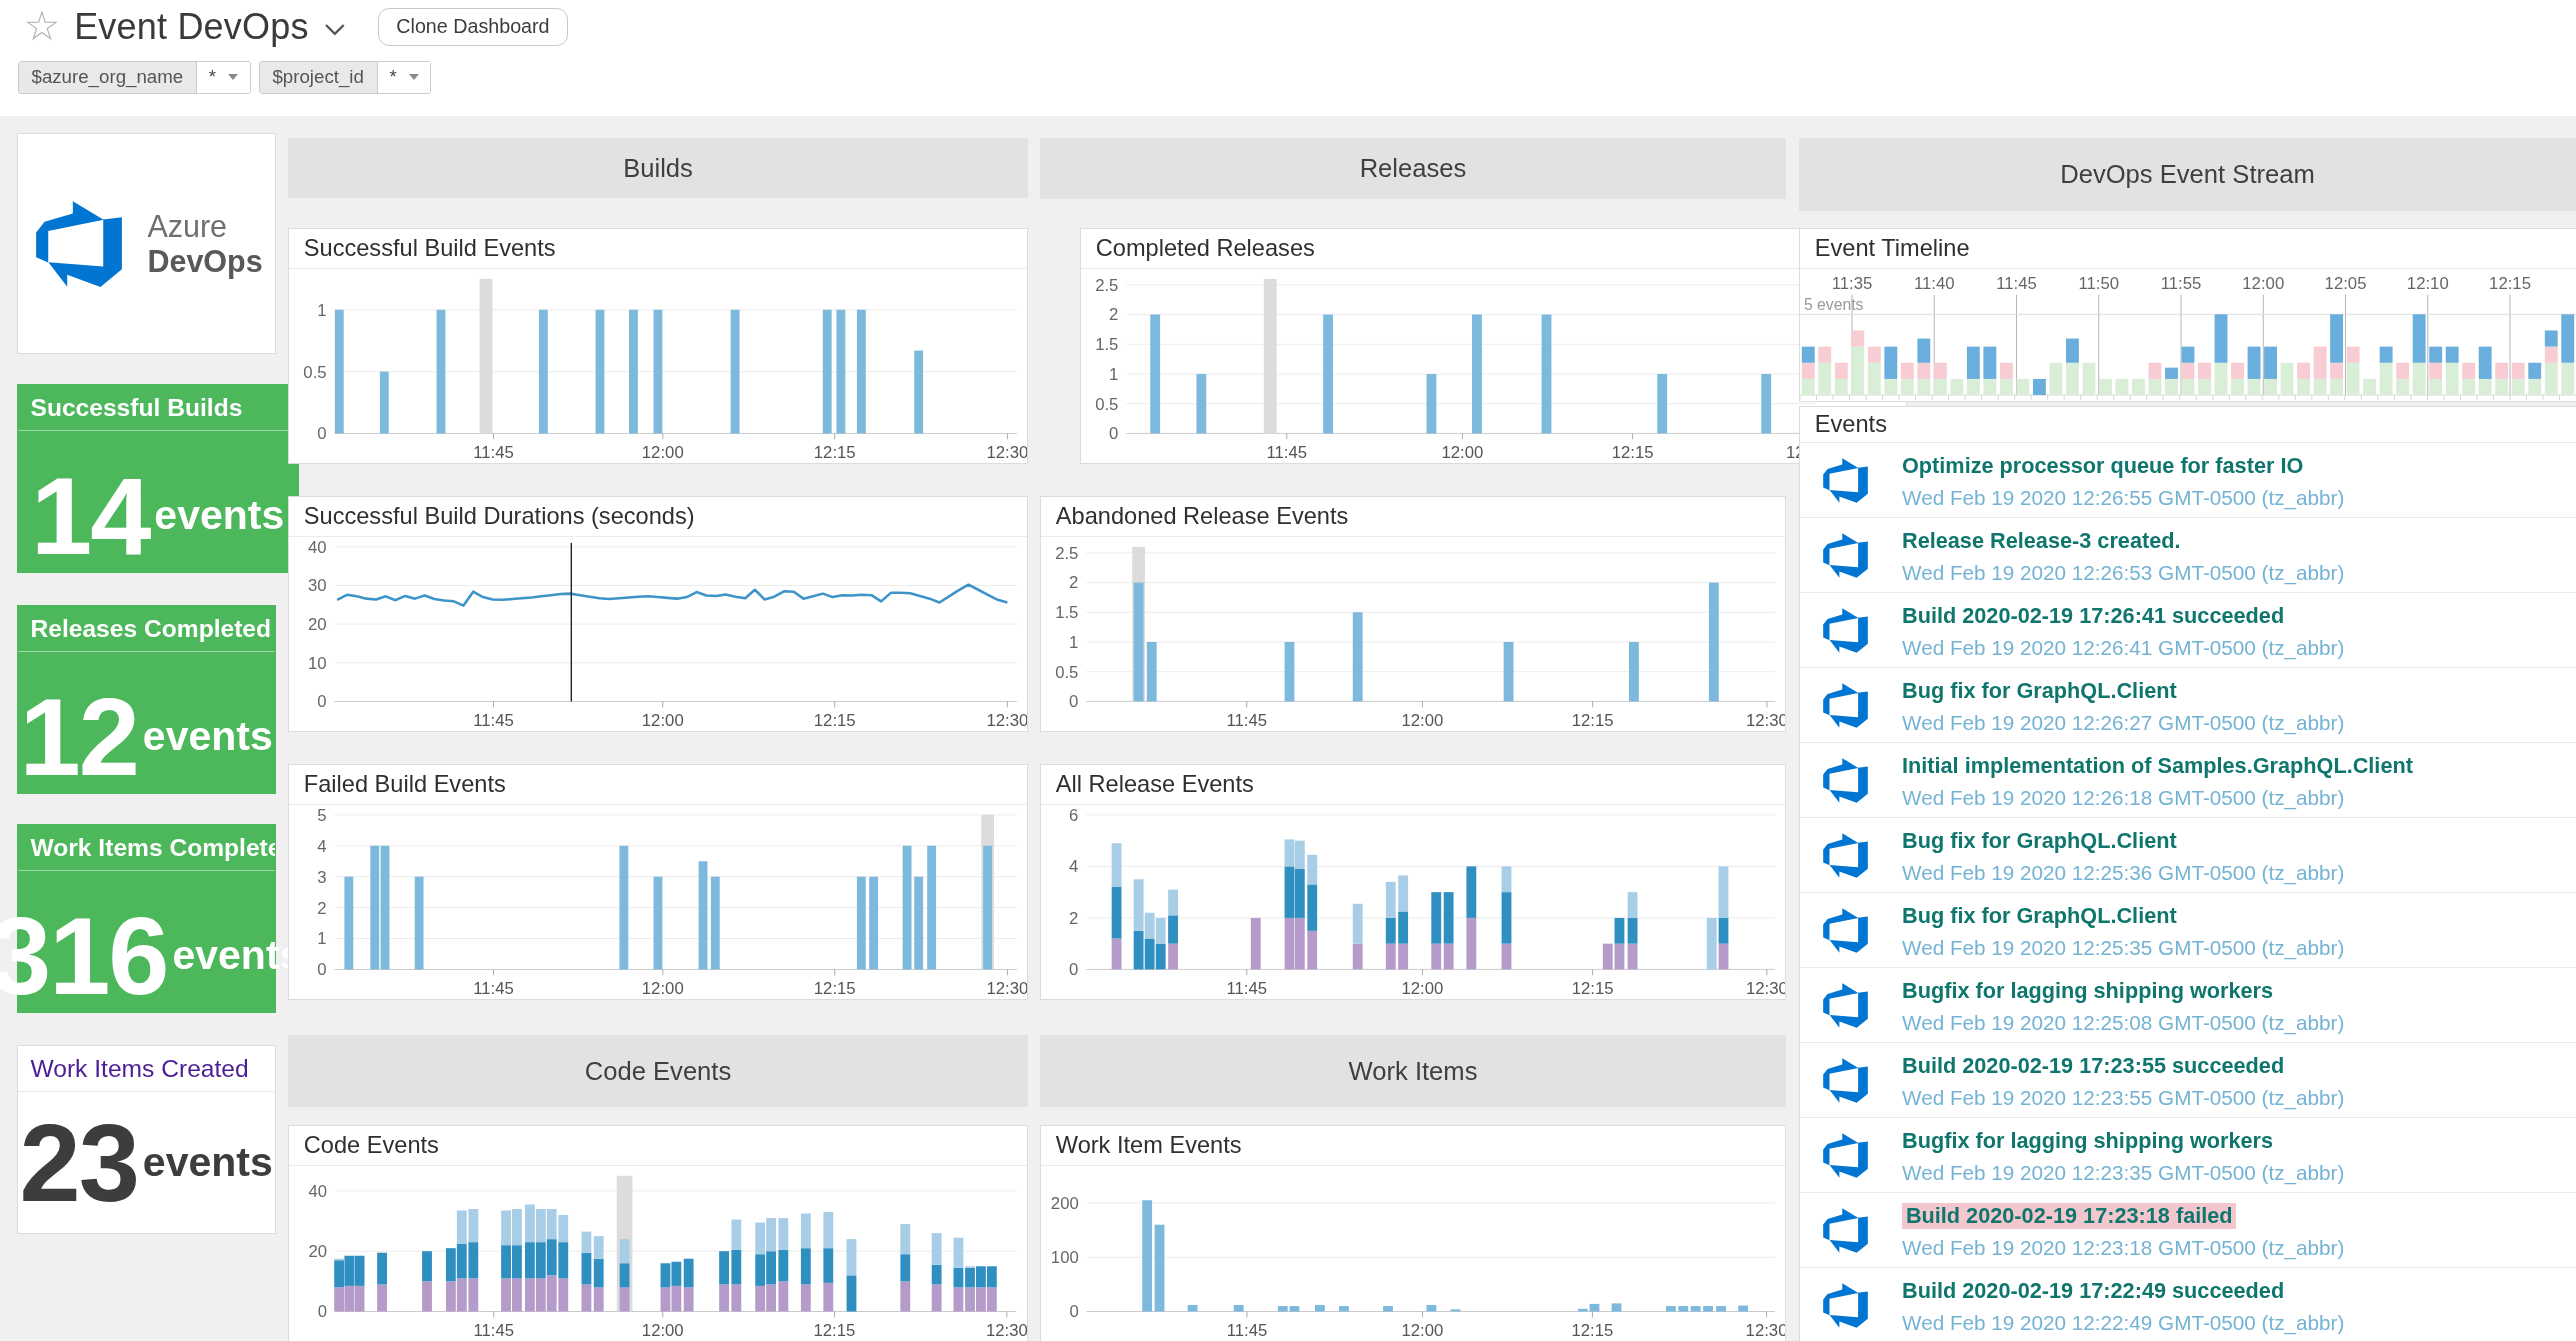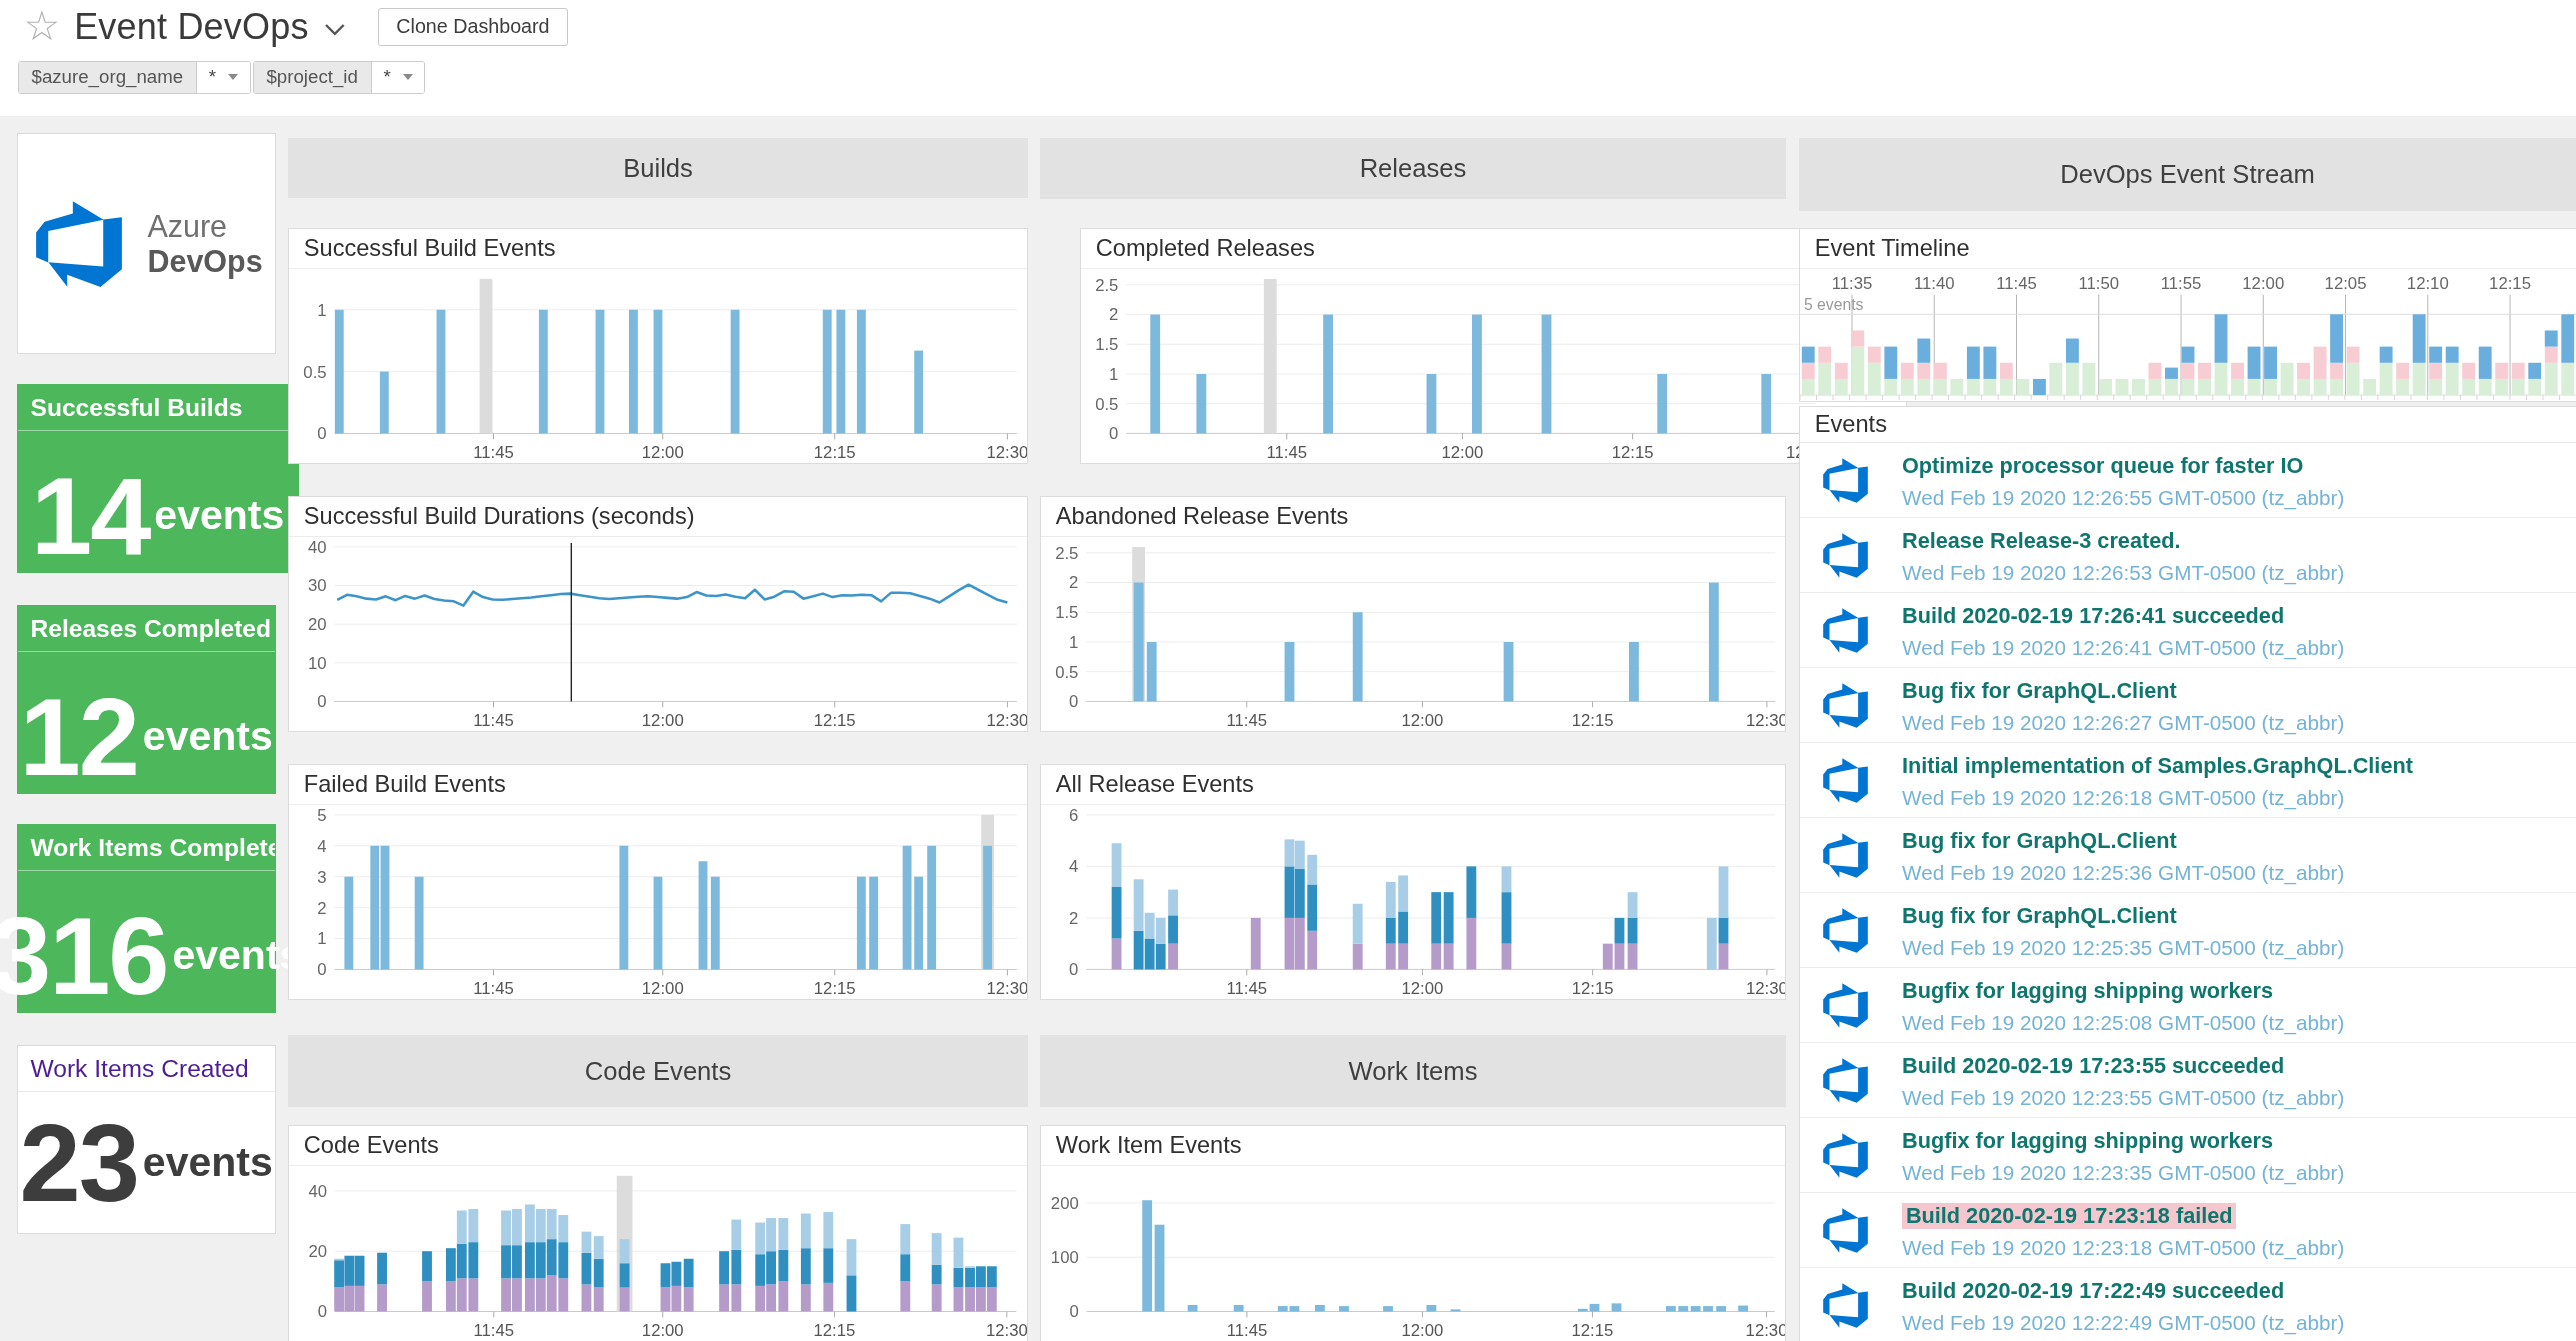--- a/index.html
+++ b/index.html
@@ -4,23 +4,23 @@
 <style>
   * { margin:0; padding:0; box-sizing:border-box; }
   html,body { width:2576px; height:1341px; overflow:hidden;
     font-family:"Liberation Sans", sans-serif; background:#fff; }
 
   .topbar { position:absolute; left:0; top:0; width:2576px; height:116px; background:#fff; }
   .titlerow { position:absolute; left:23.6px; top:5.9px; display:flex; align-items:center; gap:13.8px; }
   .star { font-size:41px; color:#b3b3b3; line-height:1; cursor:pointer; }
   .dash-title { font-size:36px; color:#3a3a3a; font-weight:400; letter-spacing:0.2px; }
   .title-chev { margin-left:2px; margin-top:5.9px; }
-  .clone-btn { margin-left:17.7px; background:#fff; border:1px solid #c9c9c9; border-radius:3px;
+  .clone-btn { margin-left:17.7px; background:#fff; border:1px solid #c9c9c9; border-radius:11px;
     padding:6.9px 17.7px; font-size:19.7px; color:#3c3c3c; cursor:pointer; }
-  .varrow { position:absolute; left:17.7px; top:61px; display:flex; gap:2px; }
+  .varrow { position:absolute; left:17.7px; top:61px; display:flex; gap:8px; }
   .pill { display:flex; border:1px solid #ccc; border-radius:3px; overflow:hidden; height:32.5px;
     font-size:18.7px; cursor:pointer; background:#fff; }
   .pill .lbl { background:#e9e9e9; color:#555; padding:0 12.8px; line-height:30.5px; }
   .pill .val { background:#fff; color:#444; padding:0 11.8px; display:flex; align-items:center;
     gap:11.8px; border-left:1px solid #ccc; line-height:30.5px; }
   .caret { width:0; height:0; border-left:5.9px solid transparent; border-right:5.9px solid transparent;
     border-top:6.9px solid #8a8a8a; }
 
   .dashboard { position:absolute; left:0; top:116px; width:2576px; height:1225px; background:#f0f0f0; }
 

